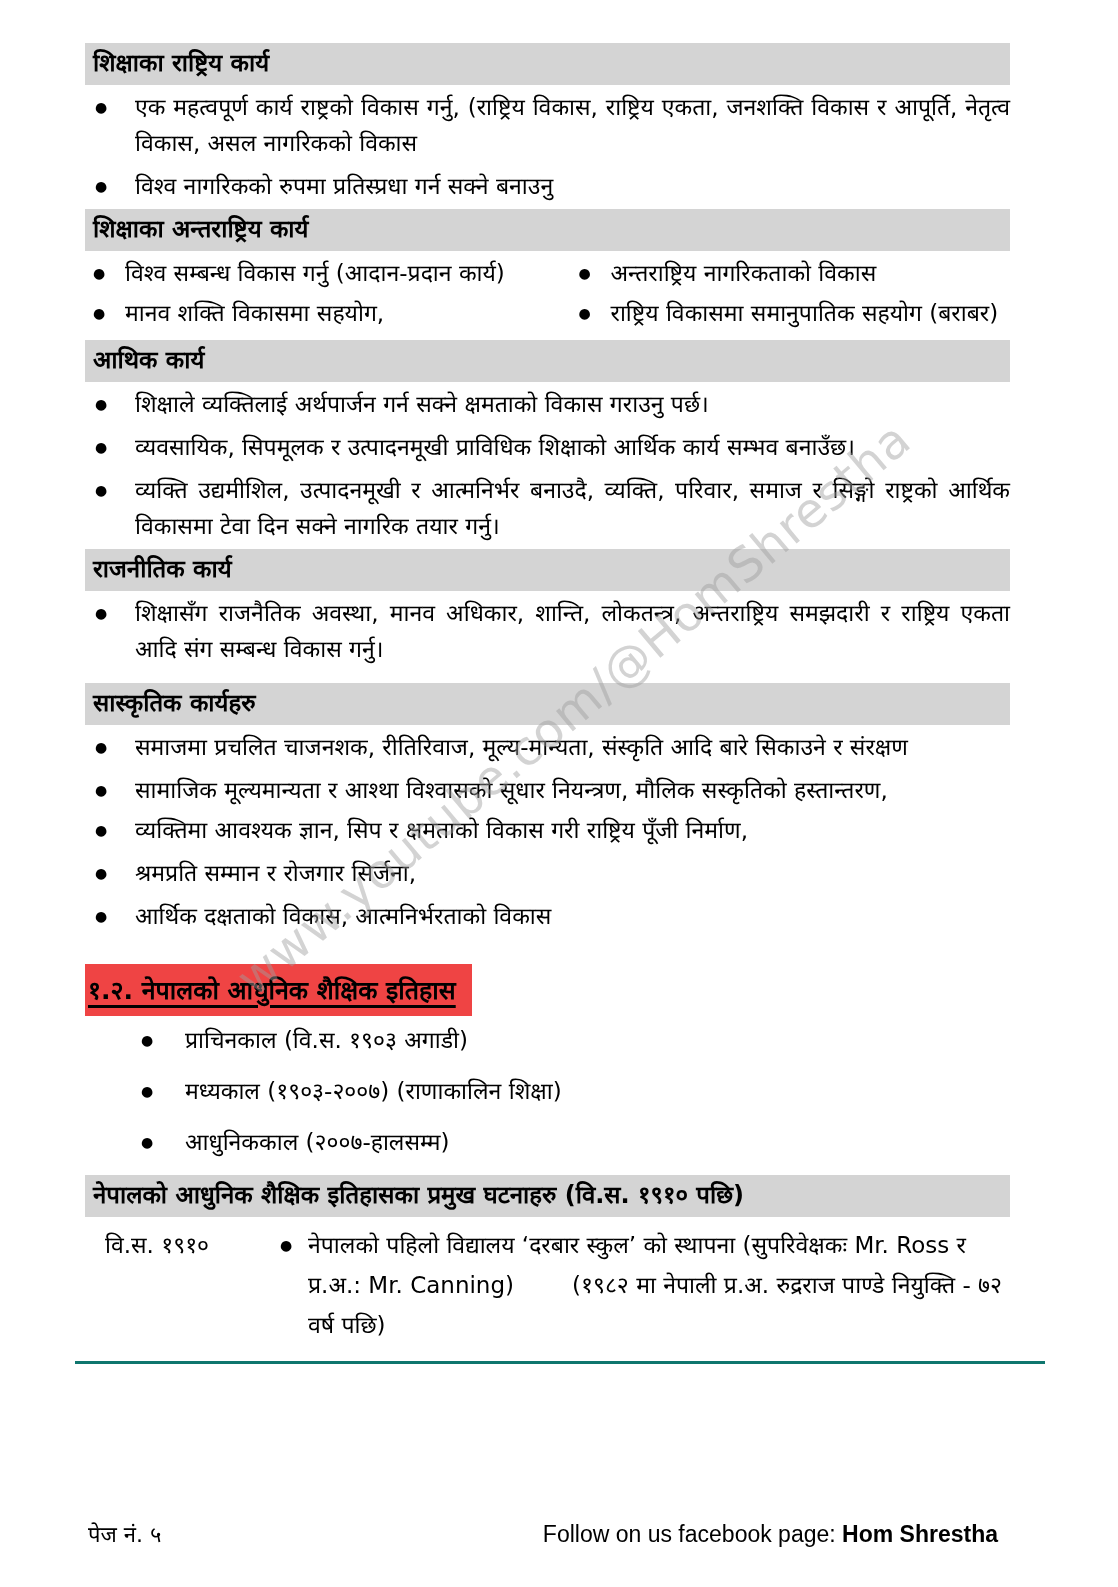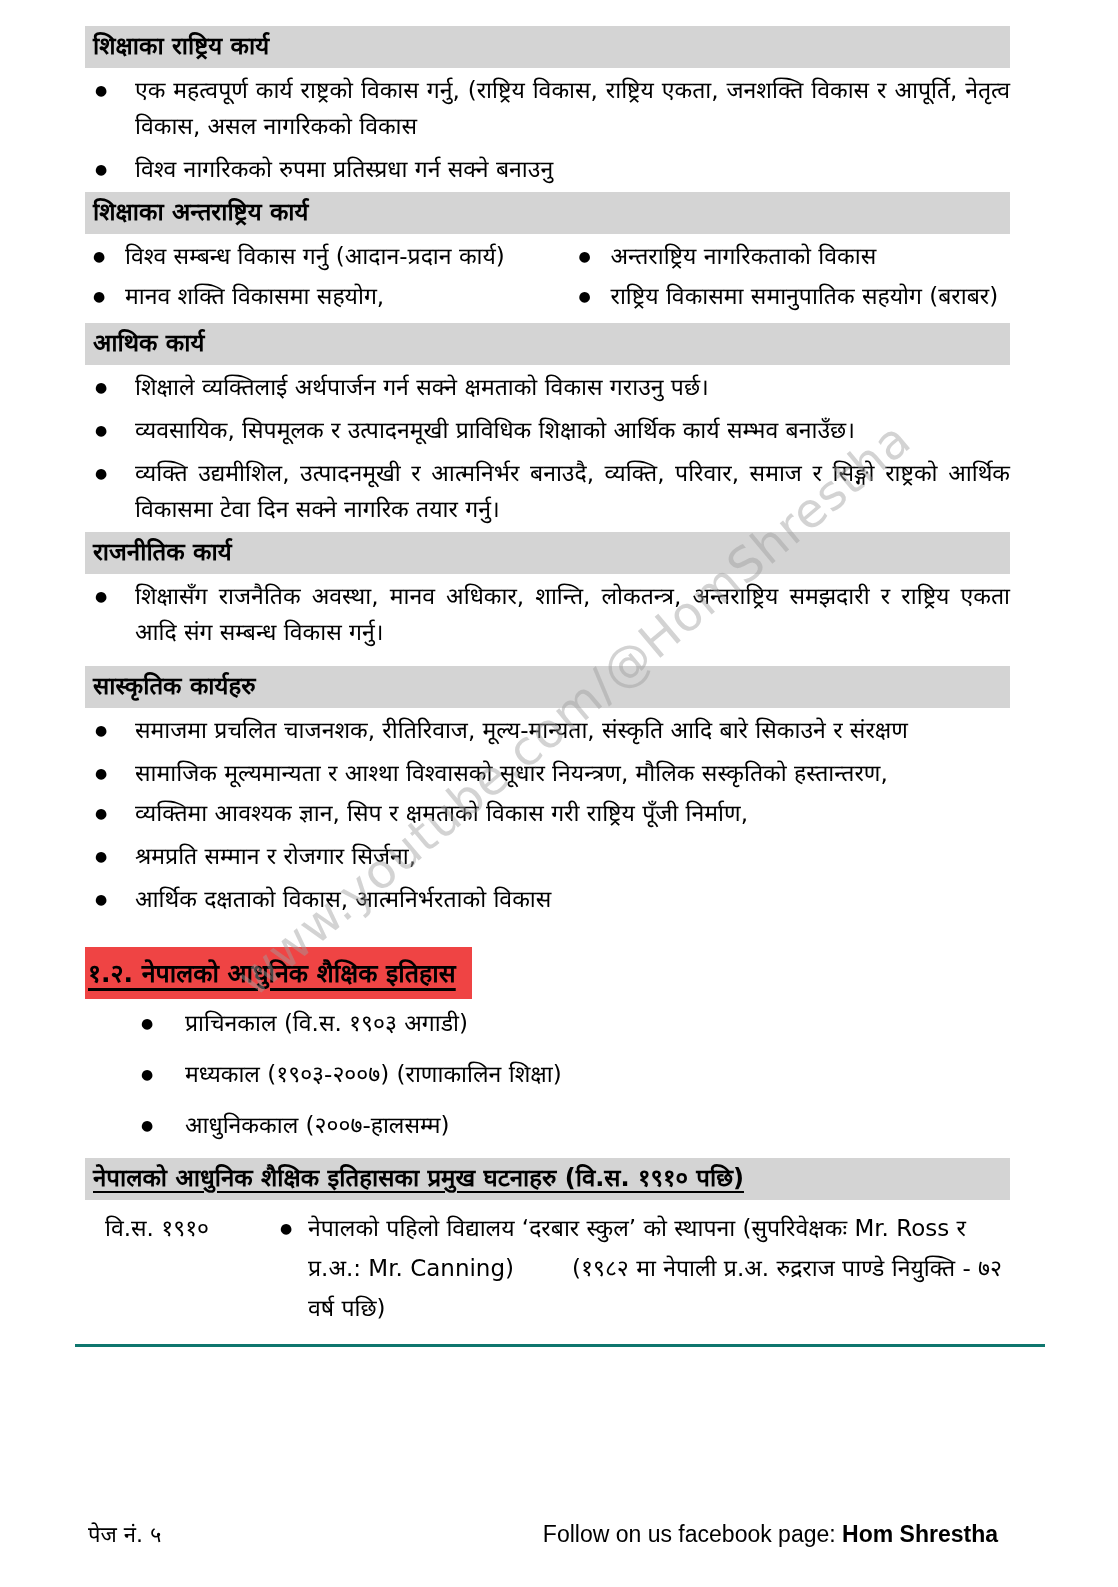--- a/index.html
+++ b/index.html
@@ -9,32 +9,32 @@
     height: 1587px;
     background: #ffffff;
     font-family: "DejaVu Sans", sans-serif;
     color: #000000;
     overflow: hidden;
   }
   .content {
     position: absolute;
     left: 85px;
     right: 108px;
-    top: 21px;
+    top: 38px;
   }
   
   .band {
     background: #d4d4d4;
     font-weight: 700;
     font-size: 24px;
     line-height: 33px;
     padding: 4px 10px 5px 8px;
     margin-top: 5px;
   }
-  .band .u-title { text-decoration: underline; text-decoration-thickness: 2px; text-underline-offset: 5px; }
+  .band .u-title { text-decoration-thickness: 2px; text-underline-offset: 5px; }
   
   ul.bl { list-style: none; margin: 4px 0 2px 0; padding: 0; }
   li.bi { display: flex; font-size: 23px; line-height: 36px; margin-bottom: 7px; }
   li.bi:last-child { margin-bottom: 3px; }
   .dot { flex: 0 0 40px; padding-left: 10px; font-size: 14px; line-height: 36px; }
   .t { flex: 1; text-align: justify; }
   
   .twocol { display: flex; gap: 46px; }
   .twocol .col { flex: 1; min-width: 0; }
   .twocol li.bi { margin-bottom: 4px; }

